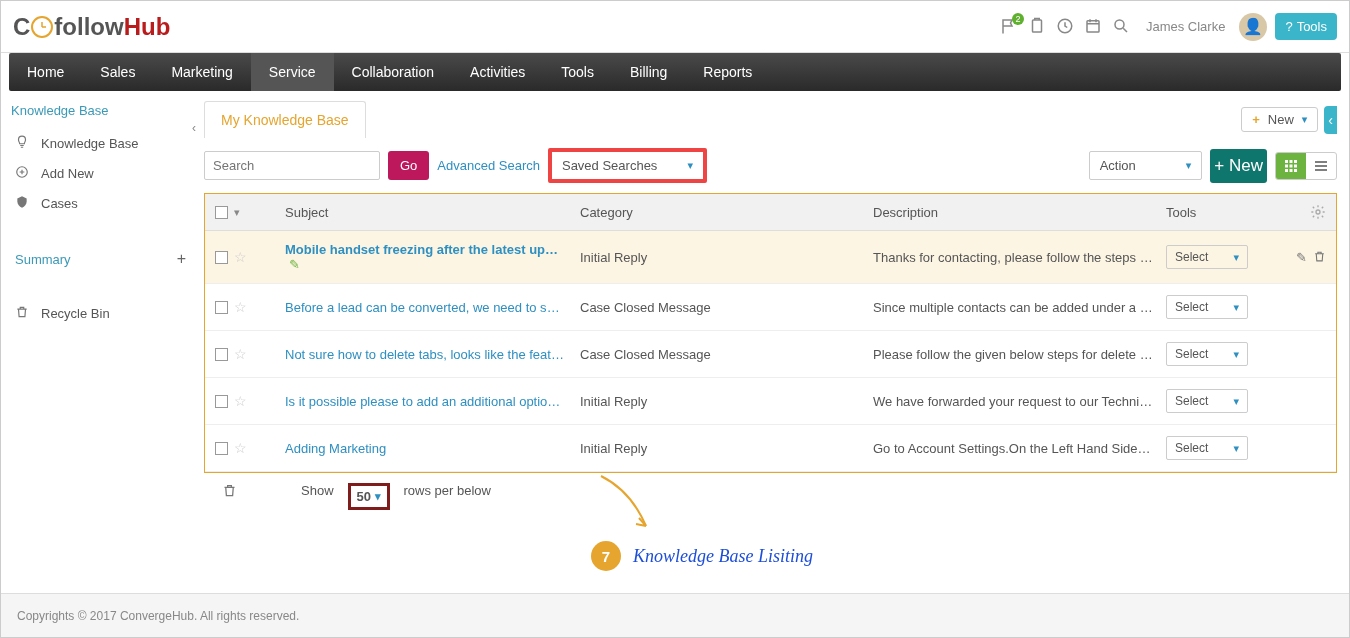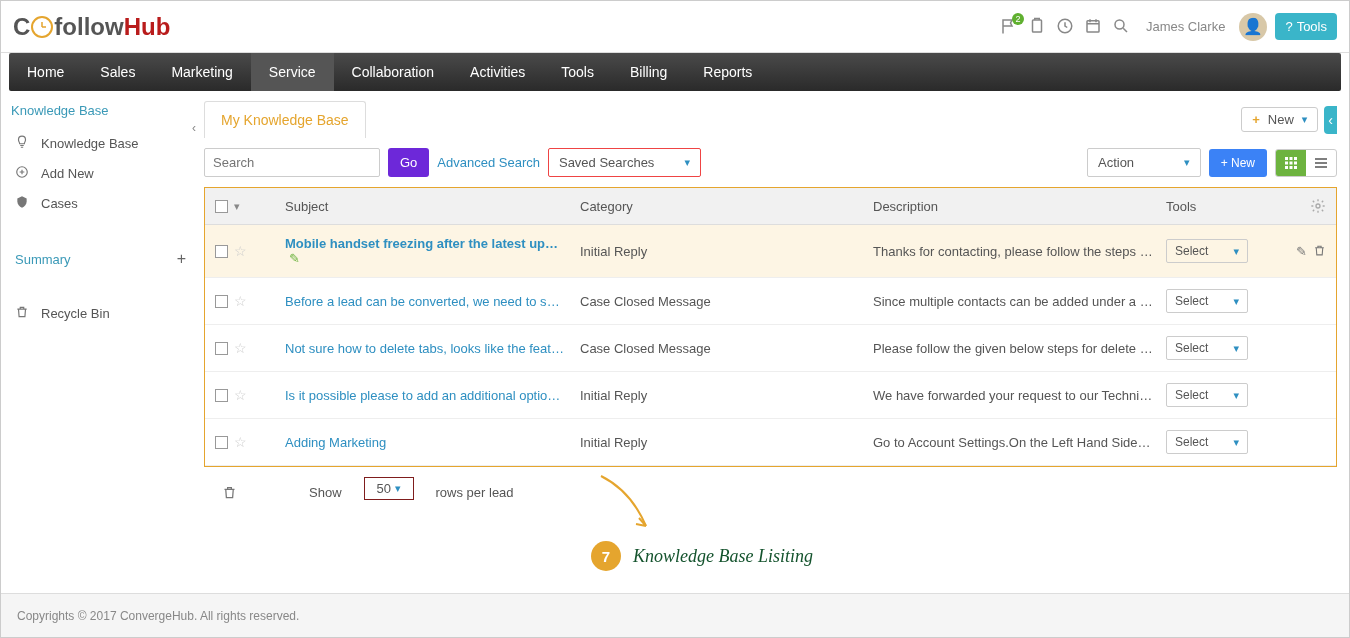--- a/index.html
+++ b/index.html
@@ -29,25 +29,25 @@
 .collapse-chevron { position:absolute; top:30px; right:4px; color:#888; font-size:12px; cursor:pointer; }
 .main { flex:1; padding:10px 12px 0 4px; }
 .tab-row { display:flex; align-items:center; }
 .tab { border:1px solid #ddd; border-bottom:none; padding:10px 16px; color:#e5a52e; font-size:14px; background:#fff; border-radius:3px 3px 0 0; }
 .new-dd { margin-left:auto; border:1px solid #ccc; padding:4px 10px; font-size:13px; color:#555; display:flex; align-items:center; gap:8px; border-radius:3px; cursor:pointer; }
 .new-dd .plus { color:#e5a52e; font-weight:bold; }
 .chev { color:#2e8fc1; font-size:11px; }
 .expand-pill { margin-left:6px; background:#3ab5c9; color:#fff; padding:6px 4px; border-radius:4px 0 0 4px; cursor:pointer; font-size:14px; }
 .toolbar { display:flex; align-items:center; gap:8px; padding:10px 0; }
 .search-input { border:1px solid #ccc; padding:6px 8px; font-size:13px; width:176px; border-radius:2px; }
-.go-btn { background:#6d28d9; color:#fff; padding:7px 12px; border-radius:3px; font-size:13px; cursor:pointer; }
+.go-btn { background:#be185d; color:#fff; padding:7px 12px; border-radius:3px; font-size:13px; cursor:pointer; }
 .adv-link { color:#2e8fc1; font-size:13px; cursor:pointer; }
-.saved-dd { border:1px solid #ef4444; padding:6px 10px; font-size:13px; color:#555; display:flex; align-items:center; gap:30px; border-radius:2px; cursor:pointer; }
+.saved-dd { border:4px solid #ef4444; padding:6px 10px; font-size:13px; color:#555; display:flex; align-items:center; gap:30px; border-radius:2px; cursor:pointer; }
 .action-dd { border:1px solid #ccc; padding:6px 10px; font-size:13px; color:#555; display:flex; align-items:center; gap:50px; border-radius:2px; cursor:pointer; margin-left:auto; }
-.new-btn { background:#3b82f6; color:#fff; padding:7px 12px; border-radius:3px; font-size:12px; cursor:pointer; }
+.new-btn { background:#0f766e; color:#fff; padding:7px 4px; border-radius:3px; font-size:17px; cursor:pointer; }
 .view-toggle { display:flex; border:1px solid #ccc; border-radius:3px; overflow:hidden; }
 .view-opt { padding:6px 8px; cursor:pointer; display:flex; align-items:center; }
 .view-opt.active { background:#6db33f; color:#fff; }
 .table-wrap { border:1px solid #e5a52e; }
 .thead { display:flex; align-items:center; background:#f1f1f1; border-bottom:1px solid #ddd; padding:10px 10px; font-size:13px; color:#555; }
 .col-check { width:70px; display:flex; align-items:center; gap:6px; }
 .col-subject { width:295px; }
 .col-category { width:293px; }
 .col-desc { width:293px; }
 .col-tools { width:110px; }
@@ -57,26 +57,26 @@
 .trow.hovered { background:#fdf5e4; }
 .cb { width:13px; height:13px; border:1px solid #999; cursor:pointer; background:#fff; }
 .star { color:#ccc; cursor:pointer; font-size:14px; }
 .subj { color:#2e8fc1; cursor:pointer; white-space:nowrap; overflow:hidden; text-overflow:ellipsis; display:block; max-width:280px; }
 .subj.hot { font-weight:bold; }
 .pencil { color:#6db33f; margin-left:4px; cursor:pointer; }
 .desc-text { white-space:nowrap; overflow:hidden; text-overflow:ellipsis; display:block; max-width:280px; }
 .select-dd { border:1px solid #ccc; padding:4px 8px; font-size:12px; color:#555; display:flex; align-items:center; gap:24px; border-radius:2px; cursor:pointer; width:82px; justify-content:space-between; }
 .row-actions { display:flex; gap:6px; color:#777; }
 .row-actions span { cursor:pointer; }
-.tfoot { display:flex; align-items:flex-end; padding:10px; gap:22px; font-size:13px; color:#555; }
+.tfoot { display:flex; align-items:flex-start; padding:10px; gap:14px; font-size:13px; color:#555; }
 .trash { color:#777; cursor:pointer; margin-right:50px; font-size:15px; margin-left:8px; }
-.rows-dd { border:1px solid #7f1d1d; padding:3px 12px; display:flex; align-items:center; gap:4px; cursor:pointer; }
+.rows-dd { border:3px solid #7f1d1d; padding:3px 6px; display:flex; align-items:center; gap:4px; cursor:pointer;font-weight:bold; }
 .annotation { position:absolute; left:590px; top:540px; display:flex; align-items:center; gap:12px; }
 .anno-circle { width:30px; height:30px; border-radius:50%; background:#e5a52e; color:#fff; display:flex; align-items:center; justify-content:center; font-weight:bold; font-size:15px; }
-.anno-text { font-family:'Comic Sans MS',cursive; font-style:italic; color:#14532d; font-size:18px; }
+.anno-text { font-family:'Comic Sans MS',cursive; font-style:italic; color:#1d4ed8; font-size:18px; }
 .arrow-svg { position:absolute; left:590px; top:470px; }
 .footer { position:absolute; bottom:0; left:0; right:0; height:44px; border-top:1px solid #ddd; background:#f5f5f5; display:flex; align-items:center; padding:0 16px; font-size:12px; color:#888; }
 svg { display:block; }
 </style>
 </head>
 <body>
 
 <div class="header">
   <div class="logo">
     <span class="logo-c">C</span>
@@ -367,21 +367,21 @@
       <span class="trash">
         <svg width="15" height="15" viewBox="0 0 24 24" fill="none" stroke="#777" stroke-width="2">
             <path d="M4 7h16M9 7V4h6v3M6 7l1 13h10l1-13"></path>
           </svg>
       </span>
       <span>Show</span>
       <span class="rows-dd">
         <span>50</span>
         <span class="chev">▾</span>
       </span>
-      <span>rows per lead</span>
+      <span>rows per below</span>
     </div>
   </div>
 </div>
 
 <svg class="arrow-svg" width="80" height="70">
   <path d="M10 5 Q 40 20 55 55" fill="none" stroke="#e5a52e" stroke-width="2"></path>
   <path d="M55 55 L48 47 M55 55 L45 53" fill="none" stroke="#e5a52e" stroke-width="2"></path>
 </svg>
 <div class="annotation">
   <div class="anno-circle">7</div>

